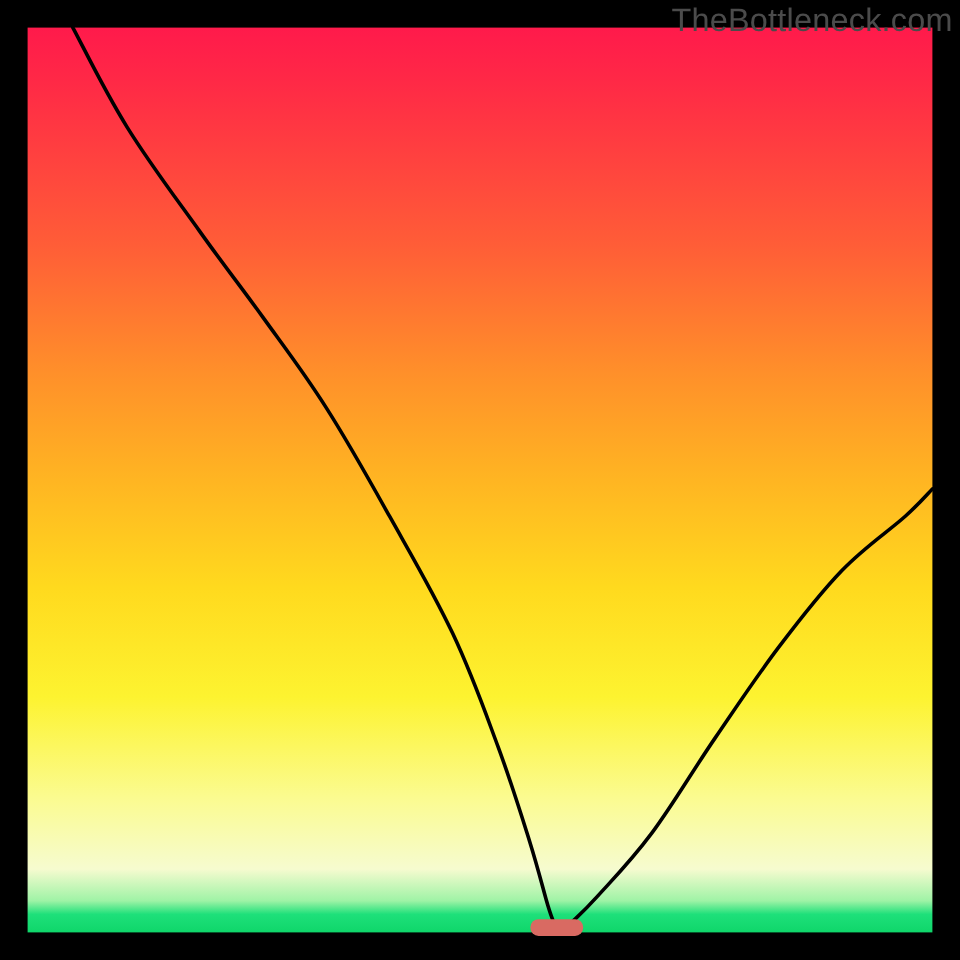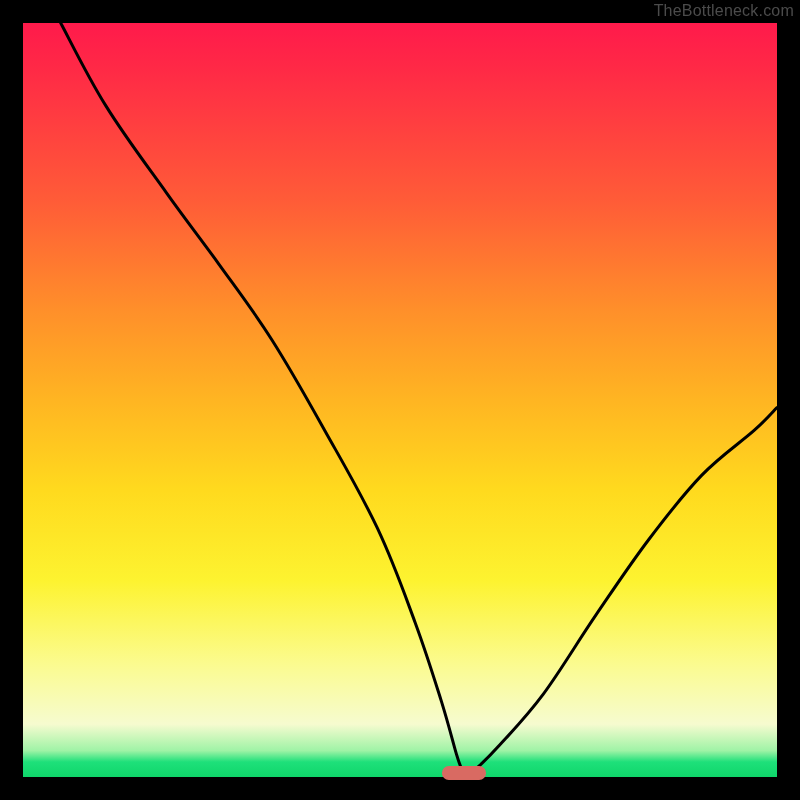--- a/index.html
+++ b/index.html
@@ -40,21 +40,21 @@
       #9ff3a6 96.5%,
       #1ee07a 98%,
       #0fd66a 100%
     );
   }
   .watermark {
     position: absolute;
     top: 2px;
     right: 6px;
     color: #4b4b4b;
-    font-size: 16px;
+    font-size: 27px;
     font-weight: 500;
     letter-spacing: 0.2px;
     user-select: none;
   }
   svg.curve {
     position: absolute;
     left: 0;
     top: 0;
     width: 754px;
     height: 754px;

